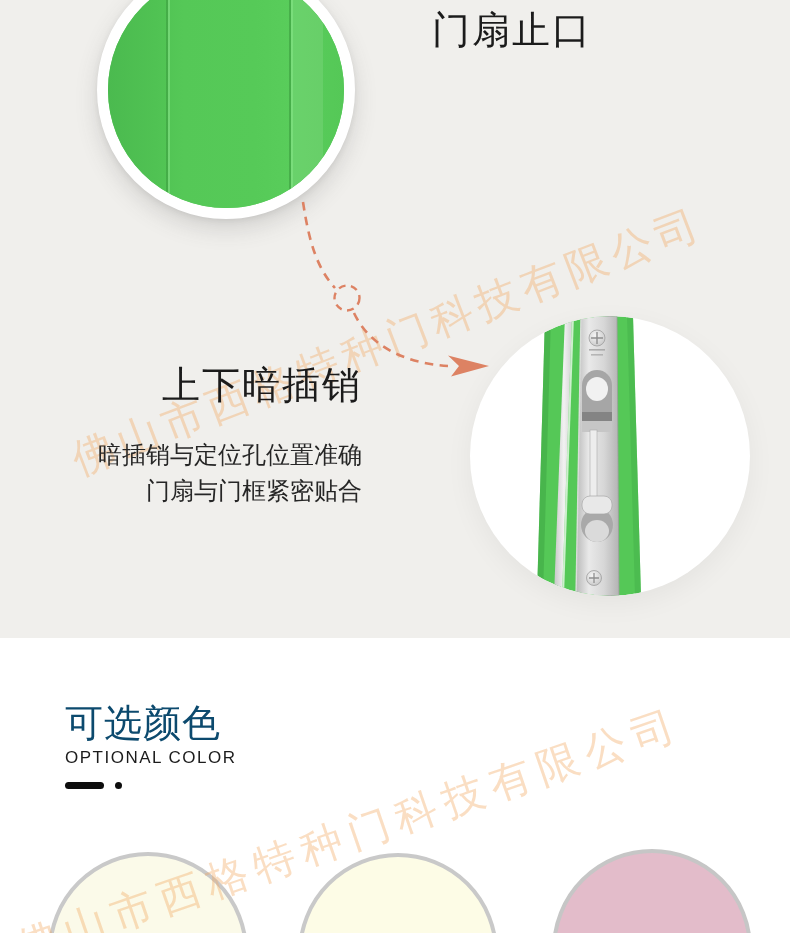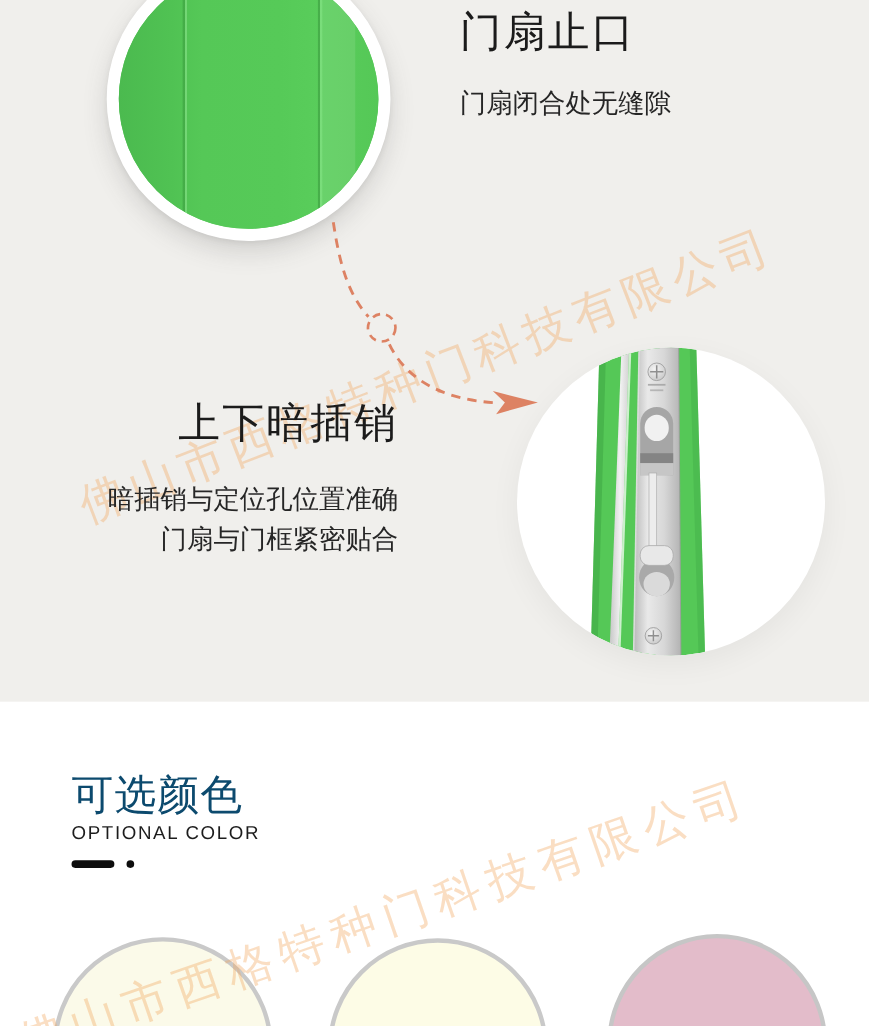--- a/index.html
+++ b/index.html
@@ -47,21 +47,21 @@
     position:absolute;left:0;top:0;right:0;bottom:0;
     border-radius:50%;overflow:hidden;
     background:linear-gradient(90deg,#4bba4f 0%,#50c253 20%,#55c857 32%,#56ca58 62%,#59cd5b 78%,#55c857 100%);
   }
   .door-seam{position:absolute;top:0;bottom:0;width:4px;}
   .door-seam.s1{left:58px;background:linear-gradient(90deg,rgba(20,90,25,.22) 0 45%,rgba(190,255,190,.30) 55% 100%);}
   .door-seam.s2{left:181px;background:linear-gradient(90deg,rgba(20,90,25,.26) 0 45%,rgba(190,255,190,.32) 55% 100%);}
   .door-band{position:absolute;top:0;bottom:0;left:185px;width:30px;background:rgba(255,255,255,.10);}
   
   .feature{position:absolute;z-index:6;}
-  .feature-stop{left:418px;top:6px;}
+  .feature-stop{left:432px;top:6px;}
   .feature-bolt{right:428px;top:361px;text-align:right;}
   .feature-title{
     font-size:38px;line-height:48px;letter-spacing:2px;
     color:var(--text-dark,#1b1b1b);font-weight:500;
   }
   .feature-desc{font-size:24px;color:#262626;margin-top:22px;line-height:38px;}
   .feature-bolt .feature-desc{margin-top:28px;line-height:36px;}
   
   .connector{
     position:absolute;left:0;top:0;width:790px;height:933px;
@@ -105,21 +105,20 @@
   <div class="door-panel-inner">
     <div class="door-seam s1"></div>
     <div class="door-seam s2"></div>
     <div class="door-band"></div>
   </div>
 </div>
 
 <div class="feature feature-stop">
   <div class="feature-title">门扇止口</div>
   <div class="feature-desc">
-    <div>门扇闭合处无缝隙</div>
   </div>
 </div>
 
 <svg class="connector" viewBox="0 0 790 933" xmlns="http://www.w3.org/2000/svg" aria-hidden="true">
   <path d="M303,202 C309,242 317,268 335,288" fill="none" stroke="currentColor" stroke-width="2.6" stroke-dasharray="8.5 6.5"></path>
   <circle cx="347" cy="298" r="12.5" fill="none" stroke="currentColor" stroke-width="2.4" stroke-dasharray="7 5.5"></circle>
   <path d="M354,313 C369,345 403,363 448,366" fill="none" stroke="currentColor" stroke-width="2.6" stroke-dasharray="8.5 6.5"></path>
   <polygon points="489,366 448,355.5 459,366 451,376.5" fill="currentColor"></polygon>
 </svg>
 

